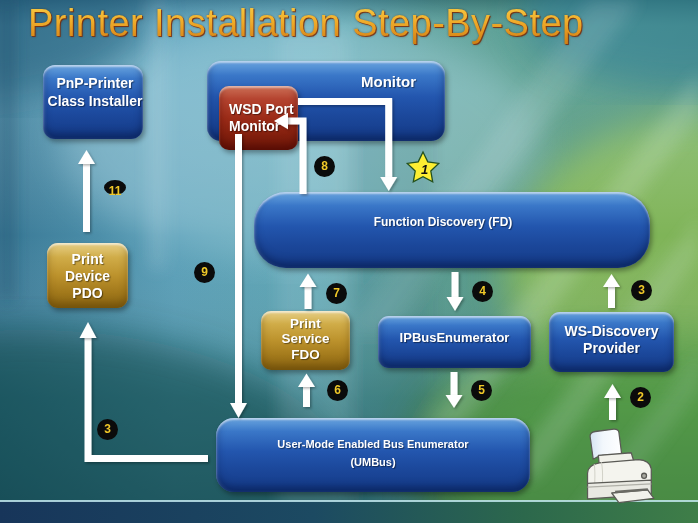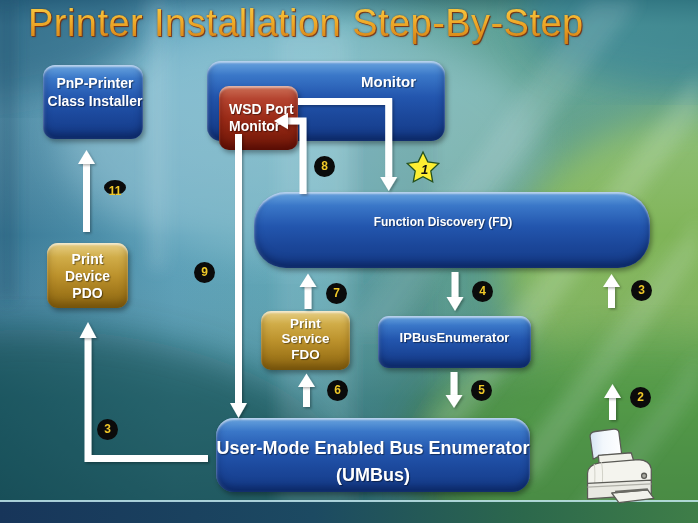--- a/index.html
+++ b/index.html
@@ -103,22 +103,25 @@
     </div>
 
 <div class="box gold" style="left:261px;top:311px;width:89px;height:59px;border-radius:10px;font-size:13.5px;line-height:15.3px;">
  <div style="margin-top:5px;">Print<br>Service<br>FDO</div>
     </div>
 
 <div class="box blue" style="left:378px;top:316px;width:153px;height:52px;border-radius:11px;font-size:13px;">
  <div style="margin-top:14px;">IPBusEnumerator</div>
     </div>
 
+<div class="box blue" style="left:549px;top:312px;width:125px;height:60px;border-radius:11px;font-size:14px;line-height:17.2px;">
+ <div style="margin-top:11px;">WS-Discovery<br>Provider</div>
+    </div>
 
-<div class="box blue" style="left:216px;top:418px;width:314px;height:74px;border-radius:18px;font-size:18px;">
+<div class="box blue" style="left:216px;top:418px;width:314px;height:74px;border-radius:18px;font-size:11px;">
  <div style="margin-top:20px;">User-Mode Enabled Bus Enumerator</div>
  <div style="margin-top:6px;">(UMBus)</div>
     </div>
 
 <svg id="arrows" width="698" height="523" viewBox="0 0 698 523">
  <defs>
   <filter id="ashadow" x="-20%" y="-20%" width="140%" height="140%">
    <feDropShadow dx="1.5" dy="1.5" stdDeviation="1" flood-color="#000" flood-opacity="0.3"></feDropShadow>
   </filter>
  </defs>

